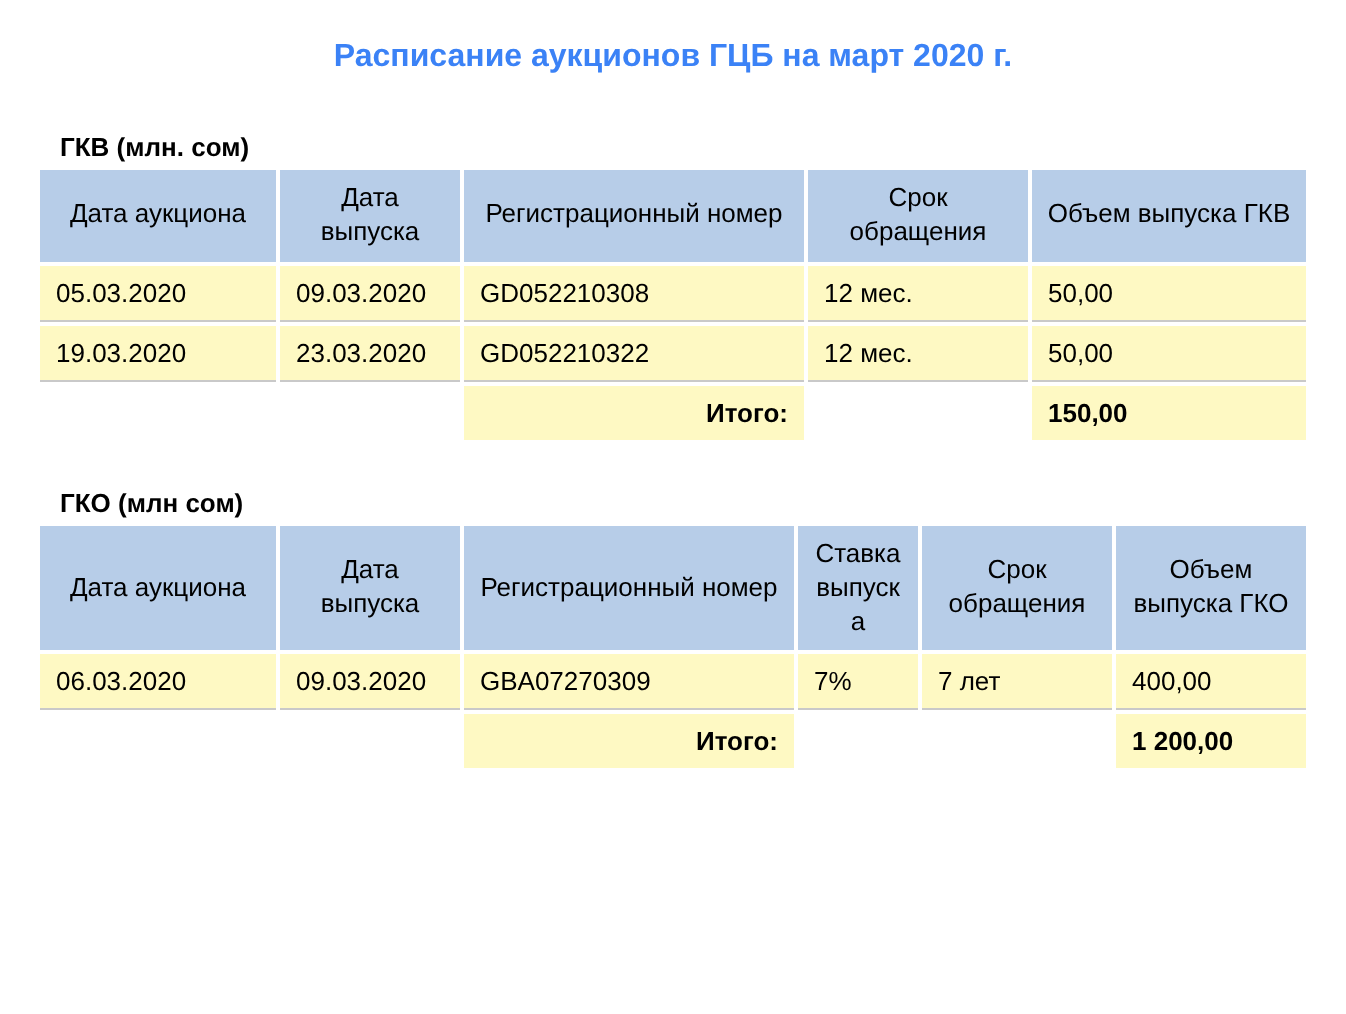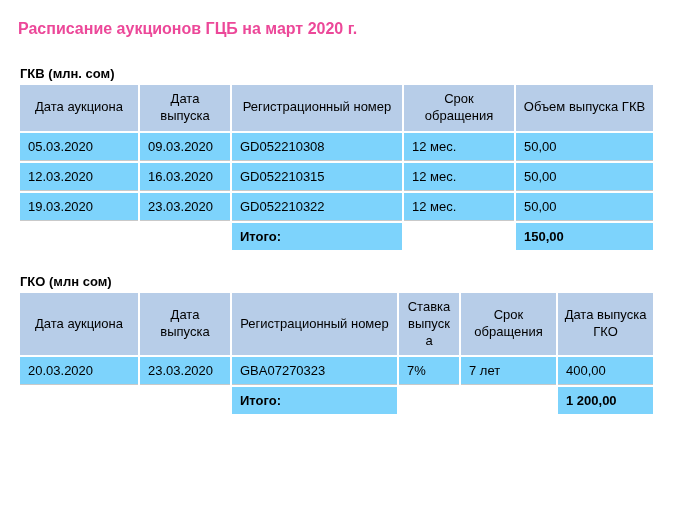--- a/index.html
+++ b/index.html
@@ -6,58 +6,58 @@
     font-family: Arial, Helvetica, sans-serif;
     font-size: 13px;
     color: #000;
     margin: 0;
     padding: 14px 18px;
     width: 673px;
     box-sizing: border-box;
     background: #fff;
   }
   .title {
-    color: #ec4899;
+    color: #3b82f6;
     font-size: 16px;
     font-weight: bold;
-    text-align: left;
+    text-align: center;
     margin: 6px 0 28px 0;
   }
   .section-label {
     font-weight: bold;
     font-size: 13px;
-    margin: 0 0 2px 2px;
+    margin: 0 0 2px 12px;
   }
   table {
     border-collapse: separate;
     border-spacing: 2px;
     width: 100%;
     table-layout: fixed;
   }
   th {
     background: #b7cde8;
     font-weight: normal;
     font-size: 13px;
     padding: 6px 6px;
     text-align: center;
     vertical-align: middle;
     word-wrap: break-word;
     line-height: 1.3;
   }
   td {
-    background: #7dd3fc;
+    background: #fef9c3;
     font-size: 13px;
     padding: 6px 8px;
     text-align: left;
     vertical-align: middle;
     border-bottom: 1px solid #c9c9c9;
   }
   .total-label {
     font-weight: bold;
-    text-align: left;
+    text-align: right;
     border-bottom: none;
   }
   .total-value {
     font-weight: bold;
     text-align: left;
     border-bottom: none;
   }
   .empty-total {
     border-bottom: none;
     background: #fff;
@@ -91,27 +91,20 @@
   </thead>
   <tbody>
     <tr>
       <td>05.03.2020</td>
       <td>09.03.2020</td>
       <td>GD052210308</td>
       <td>12 мес.</td>
       <td>50,00</td>
     </tr>
     <tr>
-      <td>12.03.2020</td>
-      <td>16.03.2020</td>
-      <td>GD052210315</td>
-      <td>12 мес.</td>
-      <td>50,00</td>
-    </tr>
-    <tr>
       <td>19.03.2020</td>
       <td>23.03.2020</td>
       <td>GD052210322</td>
       <td>12 мес.</td>
       <td>50,00</td>
     </tr>
     <tr>
       <td class="empty-total" colspan="2"></td>
       <td class="total-label">Итого:</td>
       <td class="empty-total"></td>
@@ -132,28 +125,28 @@
       <col style="width:95px">
       <col>
   </colgroup>
   <thead>
     <tr>
       <th>Дата   аукциона</th>
       <th>Дата выпуска</th>
       <th>Регистрационный   номер</th>
       <th>Ставка выпуска</th>
       <th>Срок обращения</th>
-      <th>Дата выпуска ГКО</th>
+      <th>Объем выпуска ГКО</th>
     </tr>
   </thead>
   <tbody>
     <tr>
-      <td>20.03.2020</td>
-      <td>23.03.2020</td>
-      <td>GBA07270323</td>
+      <td>06.03.2020</td>
+      <td>09.03.2020</td>
+      <td>GBA07270309</td>
       <td>7%</td>
       <td>7 лет</td>
       <td>400,00</td>
     </tr>
     <tr>
       <td class="empty-total" colspan="2"></td>
       <td class="total-label">Итого:</td>
       <td class="empty-total" colspan="2"></td>
       <td class="total-value">1 200,00</td>
     </tr>

